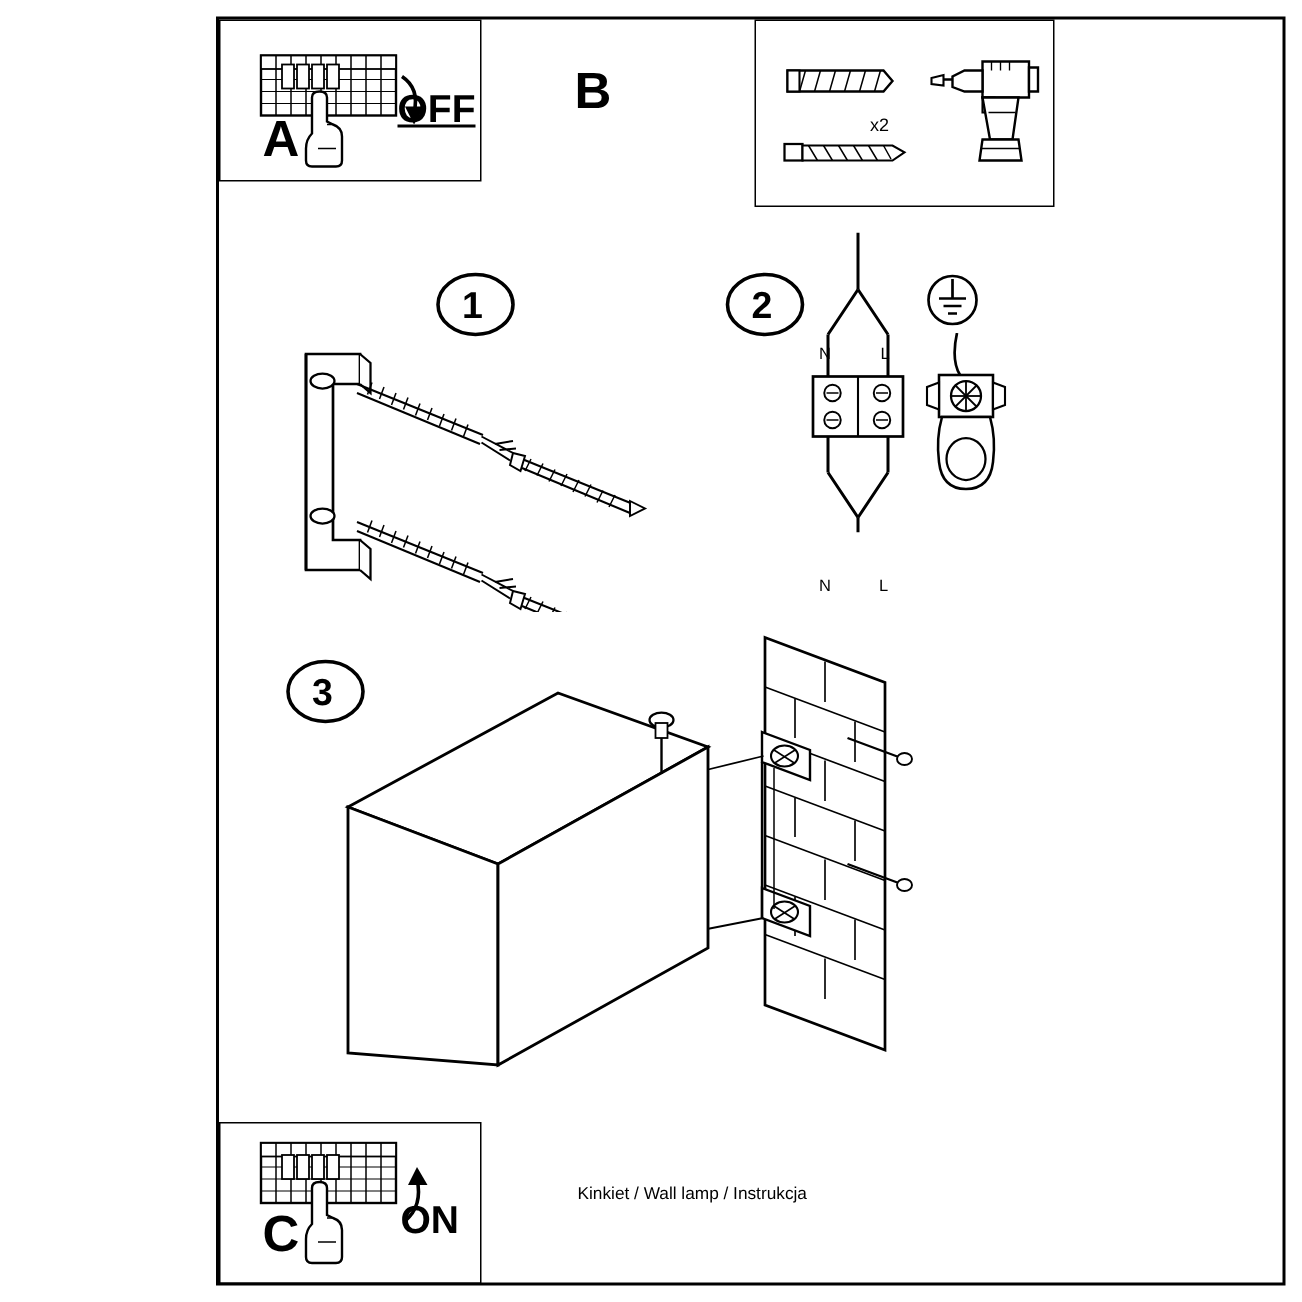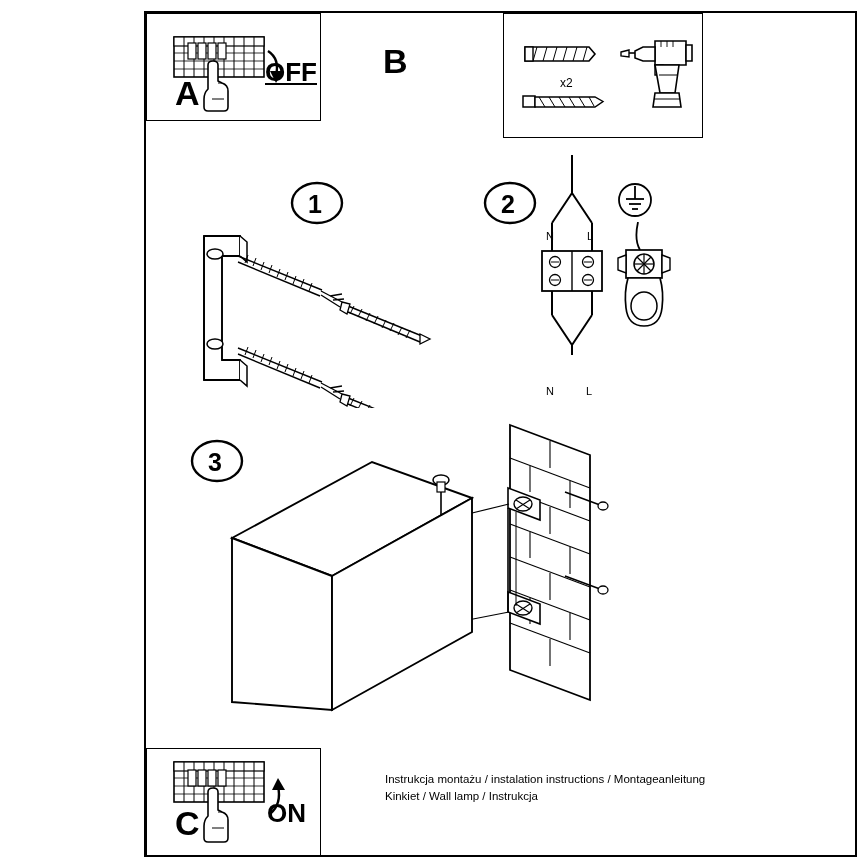--- a/index.html
+++ b/index.html
@@ -133,21 +133,21 @@
       <path d="M156 62 L174 62" stroke="#000" stroke-width="1"></path>
 
       <path d="M152 80 L176 80 L178 94 L150 94 Z" fill="#fff" stroke="#000" stroke-width="1.6"></path>
       <path d="M151 86 L177 86" stroke="#000" stroke-width="1"></path>
 
       <line x1="158" y1="28" x2="158" y2="34" stroke="#000" stroke-width="0.9"></line>
       <line x1="164" y1="28" x2="164" y2="34" stroke="#000" stroke-width="0.9"></line>
       <line x1="170" y1="28" x2="170" y2="34" stroke="#000" stroke-width="0.9"></line>
     </g>
   </svg>
-  <div class="lbl x2" style="left:560px; top:76px;">x2</div>
+  <div class="lbl x2" style="left:580px; top:76px;">x2</div>
 
   <svg class="abs" style="left:290px; top:181px;" width="54" height="44">
     <ellipse cx="27" cy="22" rx="25" ry="20" fill="none" stroke="#000" stroke-width="2.4"></ellipse>
   </svg>
   <div class="lbl step-num" style="left:308px; top:190px;">1</div>
 
   <svg class="abs" style="left:190px; top:228px;" width="290" height="180">
 
     <g>
       <path d="M14 8 L50 8 L50 28 L32 28 L32 132 L50 132 L50 152 L14 152 Z" fill="#fff" stroke="#000" stroke-width="1.8"></path>
@@ -359,16 +359,15 @@
       <path d="M66 80 L78 80" stroke="#000" stroke-width="1"></path>
     </g>
     <g>
       <path d="M124 66 Q136 56 132 38" fill="none" stroke="#000" stroke-width="2.4"></path>
       <polygon points="132,30 126,42 139,42" fill="#000"></polygon>
     </g>
   </svg>
   <div class="lbl big-letter" style="left:175px; top:804px;">C</div>
   <div class="lbl onoff" style="left:267px; top:798px;">ON</div>
 
-  <div class="lbl footer-text" style="left:385px; top:771px;">Instrukcja montażu / instalation instructions / Montageanleitung</div>
   <div class="lbl footer-text" style="left:385px; top:788px;">Kinkiet / Wall lamp / Instrukcja</div>
 
 </div>
 
 </body></html>

